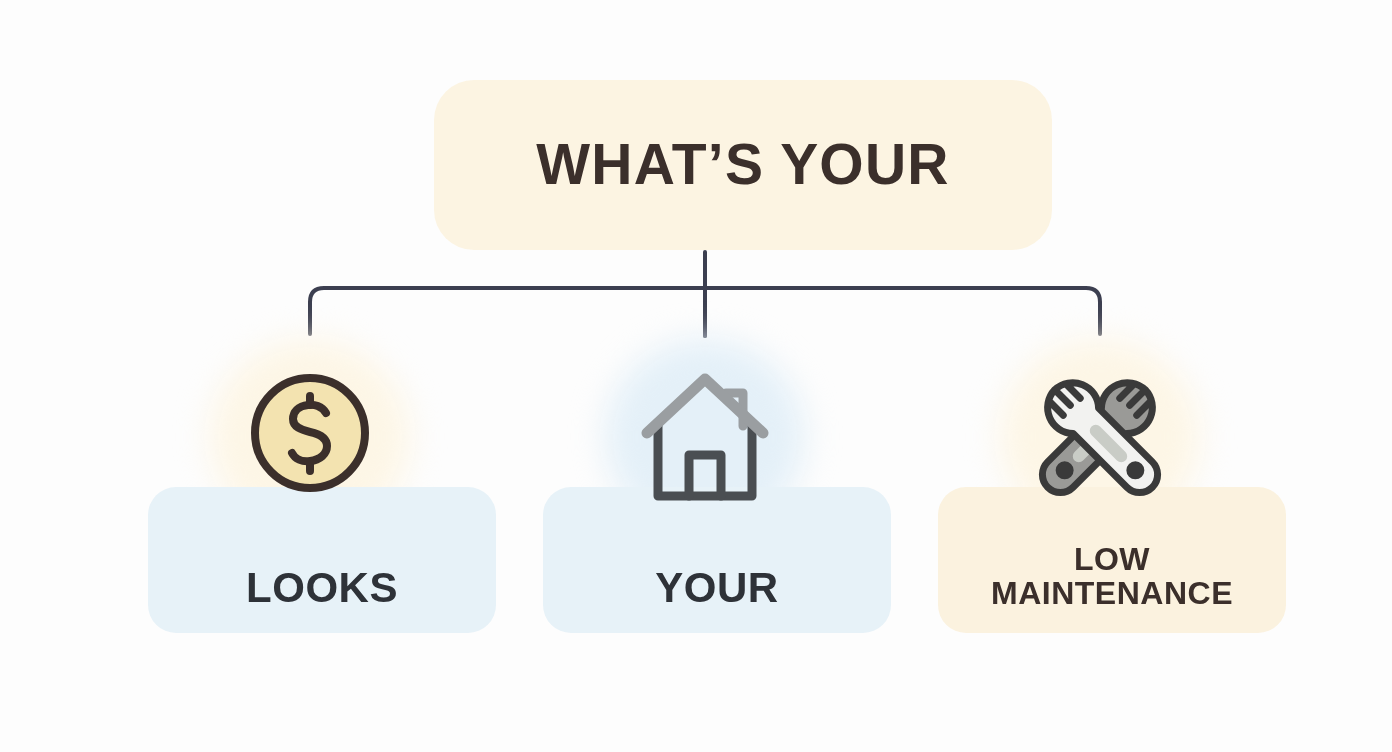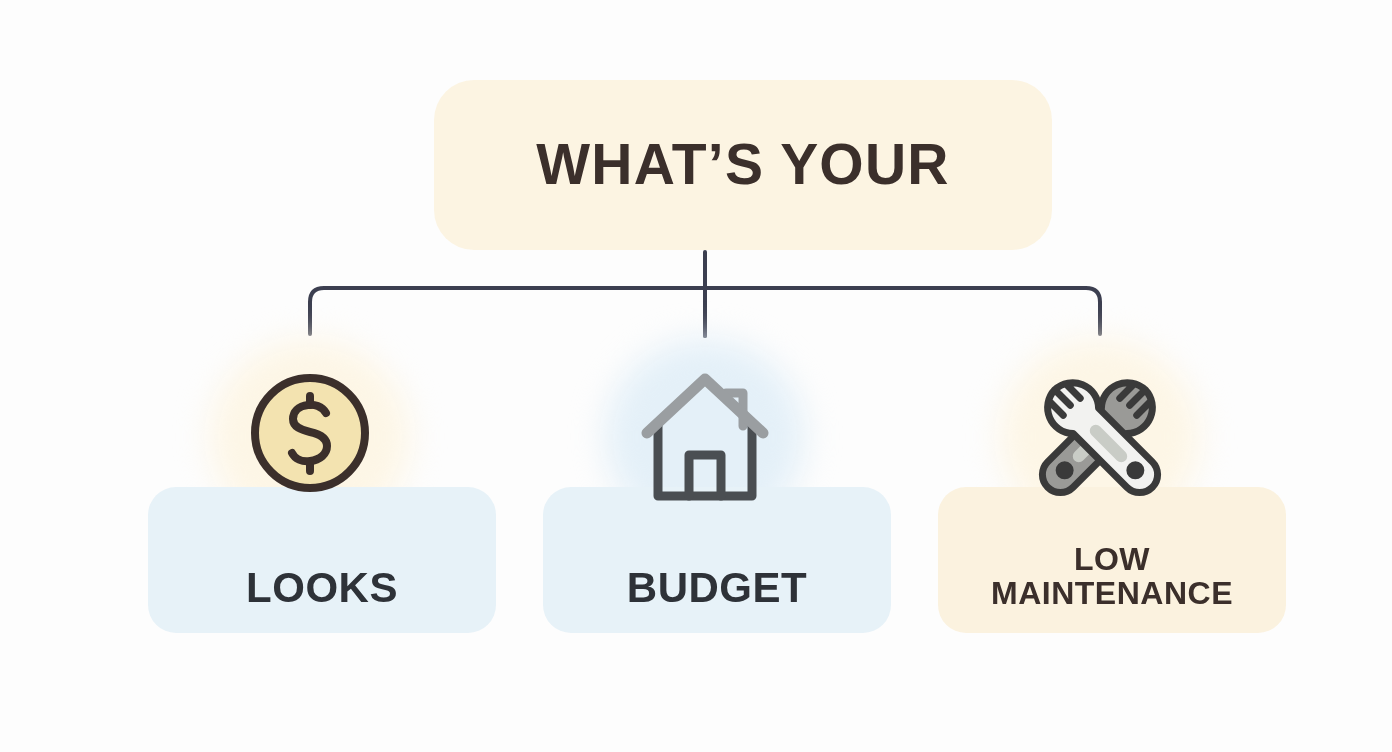--- a/index.html
+++ b/index.html
@@ -143,21 +143,21 @@
         <path d="M96 50 C92 43, 84 41, 78 42 C68 43, 63 49, 63 56
                  C63 64, 71 67, 80 69 C89 71, 97 75, 97 83
                  C97 91, 90 97, 80 98 C72 99, 65 96, 62 90" stroke="#3B2F2B" stroke-width="8" stroke-linecap="round" stroke-linejoin="round" fill="none"></path>
       </svg>
     </div>
   </div>
 
   <div class="branch" id="branch-looks">
     <div class="glow blue"></div>
     <div class="label-box blue">
-      <div class="label-text dark">BUDGET</div>
+      <div class="label-text dark">YOUR</div>
     </div>
     <div class="icon-wrap">
       <svg viewBox="0 0 160 146">
 
         <path d="M101 30 L118 30 L118 63" fill="none" stroke="#9A9EA1" stroke-width="9" stroke-linecap="round" stroke-linejoin="round"></path>
 
         <path d="M33 62 L33 133 L127 133 L127 62" fill="none" stroke="#4A4E52" stroke-width="9" stroke-linecap="round" stroke-linejoin="round"></path>
 
         <path d="M22 70 L80 16 L138 70" fill="none" stroke="#9A9EA1" stroke-width="11" stroke-linecap="round" stroke-linejoin="round"></path>
 

